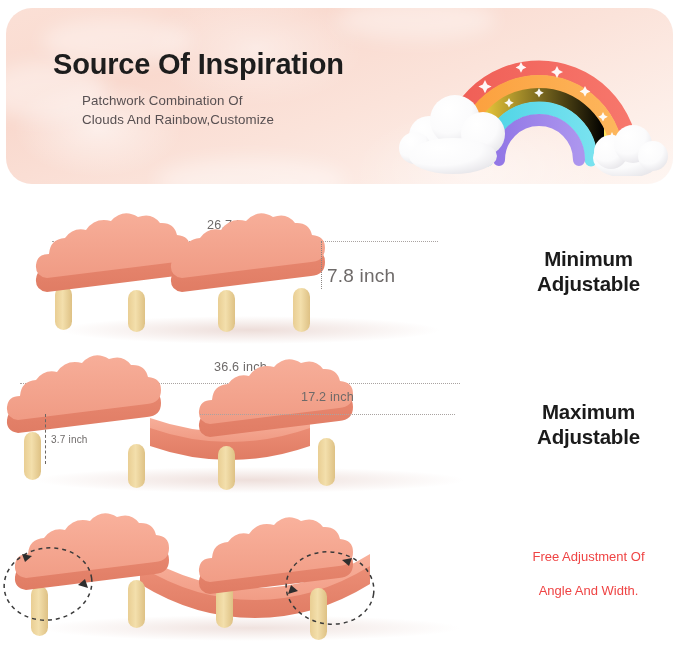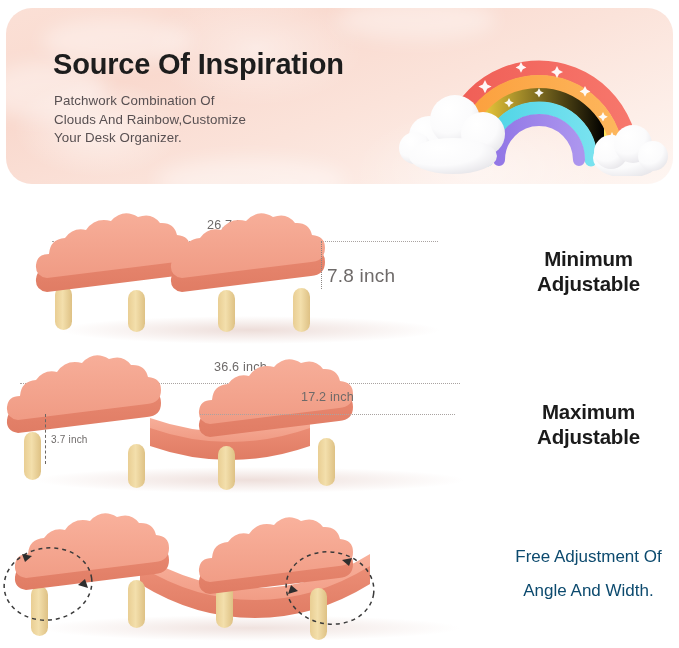--- a/index.html
+++ b/index.html
@@ -28,38 +28,38 @@
 
   .hdr-title{
     position:absolute;left:47px;top:40px;
     font-size:29px;font-weight:bold;letter-spacing:-.2px;color:#1d1d1d;
     white-space:nowrap;
   }
   .hdr-sub{
     position:absolute;left:48px;top:84px;width:300px;
     font-size:13.3px;line-height:18.6px;color:#585052;letter-spacing:.1px;
   }
-  .hdr-sub div{white-space:nowrap;}
+  .hdr-sub div{white-space:nowrap;margin-left:28px;}
 
   
   .rainbow-art{position:absolute;left:383px;top:28px;width:290px;height:140px;}
   .rb-svg{position:absolute;left:0;top:0;}
 
   
   .section{position:absolute;left:0;width:679px;}
   .sec1{top:210px;height:140px;}
   .sec2{top:352px;height:150px;}
   .sec3{top:502px;height:146px;}
 
   .stage{position:absolute;left:0;top:0;width:500px;height:100%;}
   .caption{
     position:absolute;left:498px;width:181px;text-align:center;color:#1b1b1b;
   }
   .cap-title{font-size:20.5px;line-height:25px;font-weight:bold;letter-spacing:-.2px;}
-  .cap-sub{font-size:17px;line-height:17.5px;color:#0c4a6e;margin-top:4px;}
+  .cap-sub{font-size:13px;line-height:17.5px;color:#ef4444;margin-top:4px;}
 
   
   .dim-label{position:absolute;color:#6e6a69;font-size:12.6px;white-space:nowrap;letter-spacing:.2px;}
   .dot-h{
     position:absolute;height:0;border-top:1.4px dotted #a9a3a1;
   }
   .dot-v{
     position:absolute;width:0;border-left:1.4px dotted #8c8785;
   }
   .dash-v{
@@ -78,21 +78,20 @@
     <div class="soft-cloud sc1"></div>
     <div class="soft-cloud sc2"></div>
     <div class="soft-cloud sc3"></div>
     <div class="soft-cloud sc4"></div>
 
     <div class="hdr-title">Source Of Inspiration</div>
 
     <div class="hdr-sub">
       <div>Patchwork Combination Of</div>
       <div>Clouds And Rainbow,Customize</div>
-      <div>Your Desk Organizer.</div>
     </div>
 
     <div class="rainbow-art">
       <svg class="rb-svg" width="290" height="140" viewBox="0 0 290 140">
         <defs>
           <linearGradient id="gRed" x1="0" y1="0" x2="1" y2="0">
             <stop offset="0" stop-color="#EF5D55"></stop>
               <stop offset="1" stop-color="#F7776C"></stop>
           </linearGradient>
           <linearGradient id="gOra" x1="0" y1="0" x2="1" y2="0">

